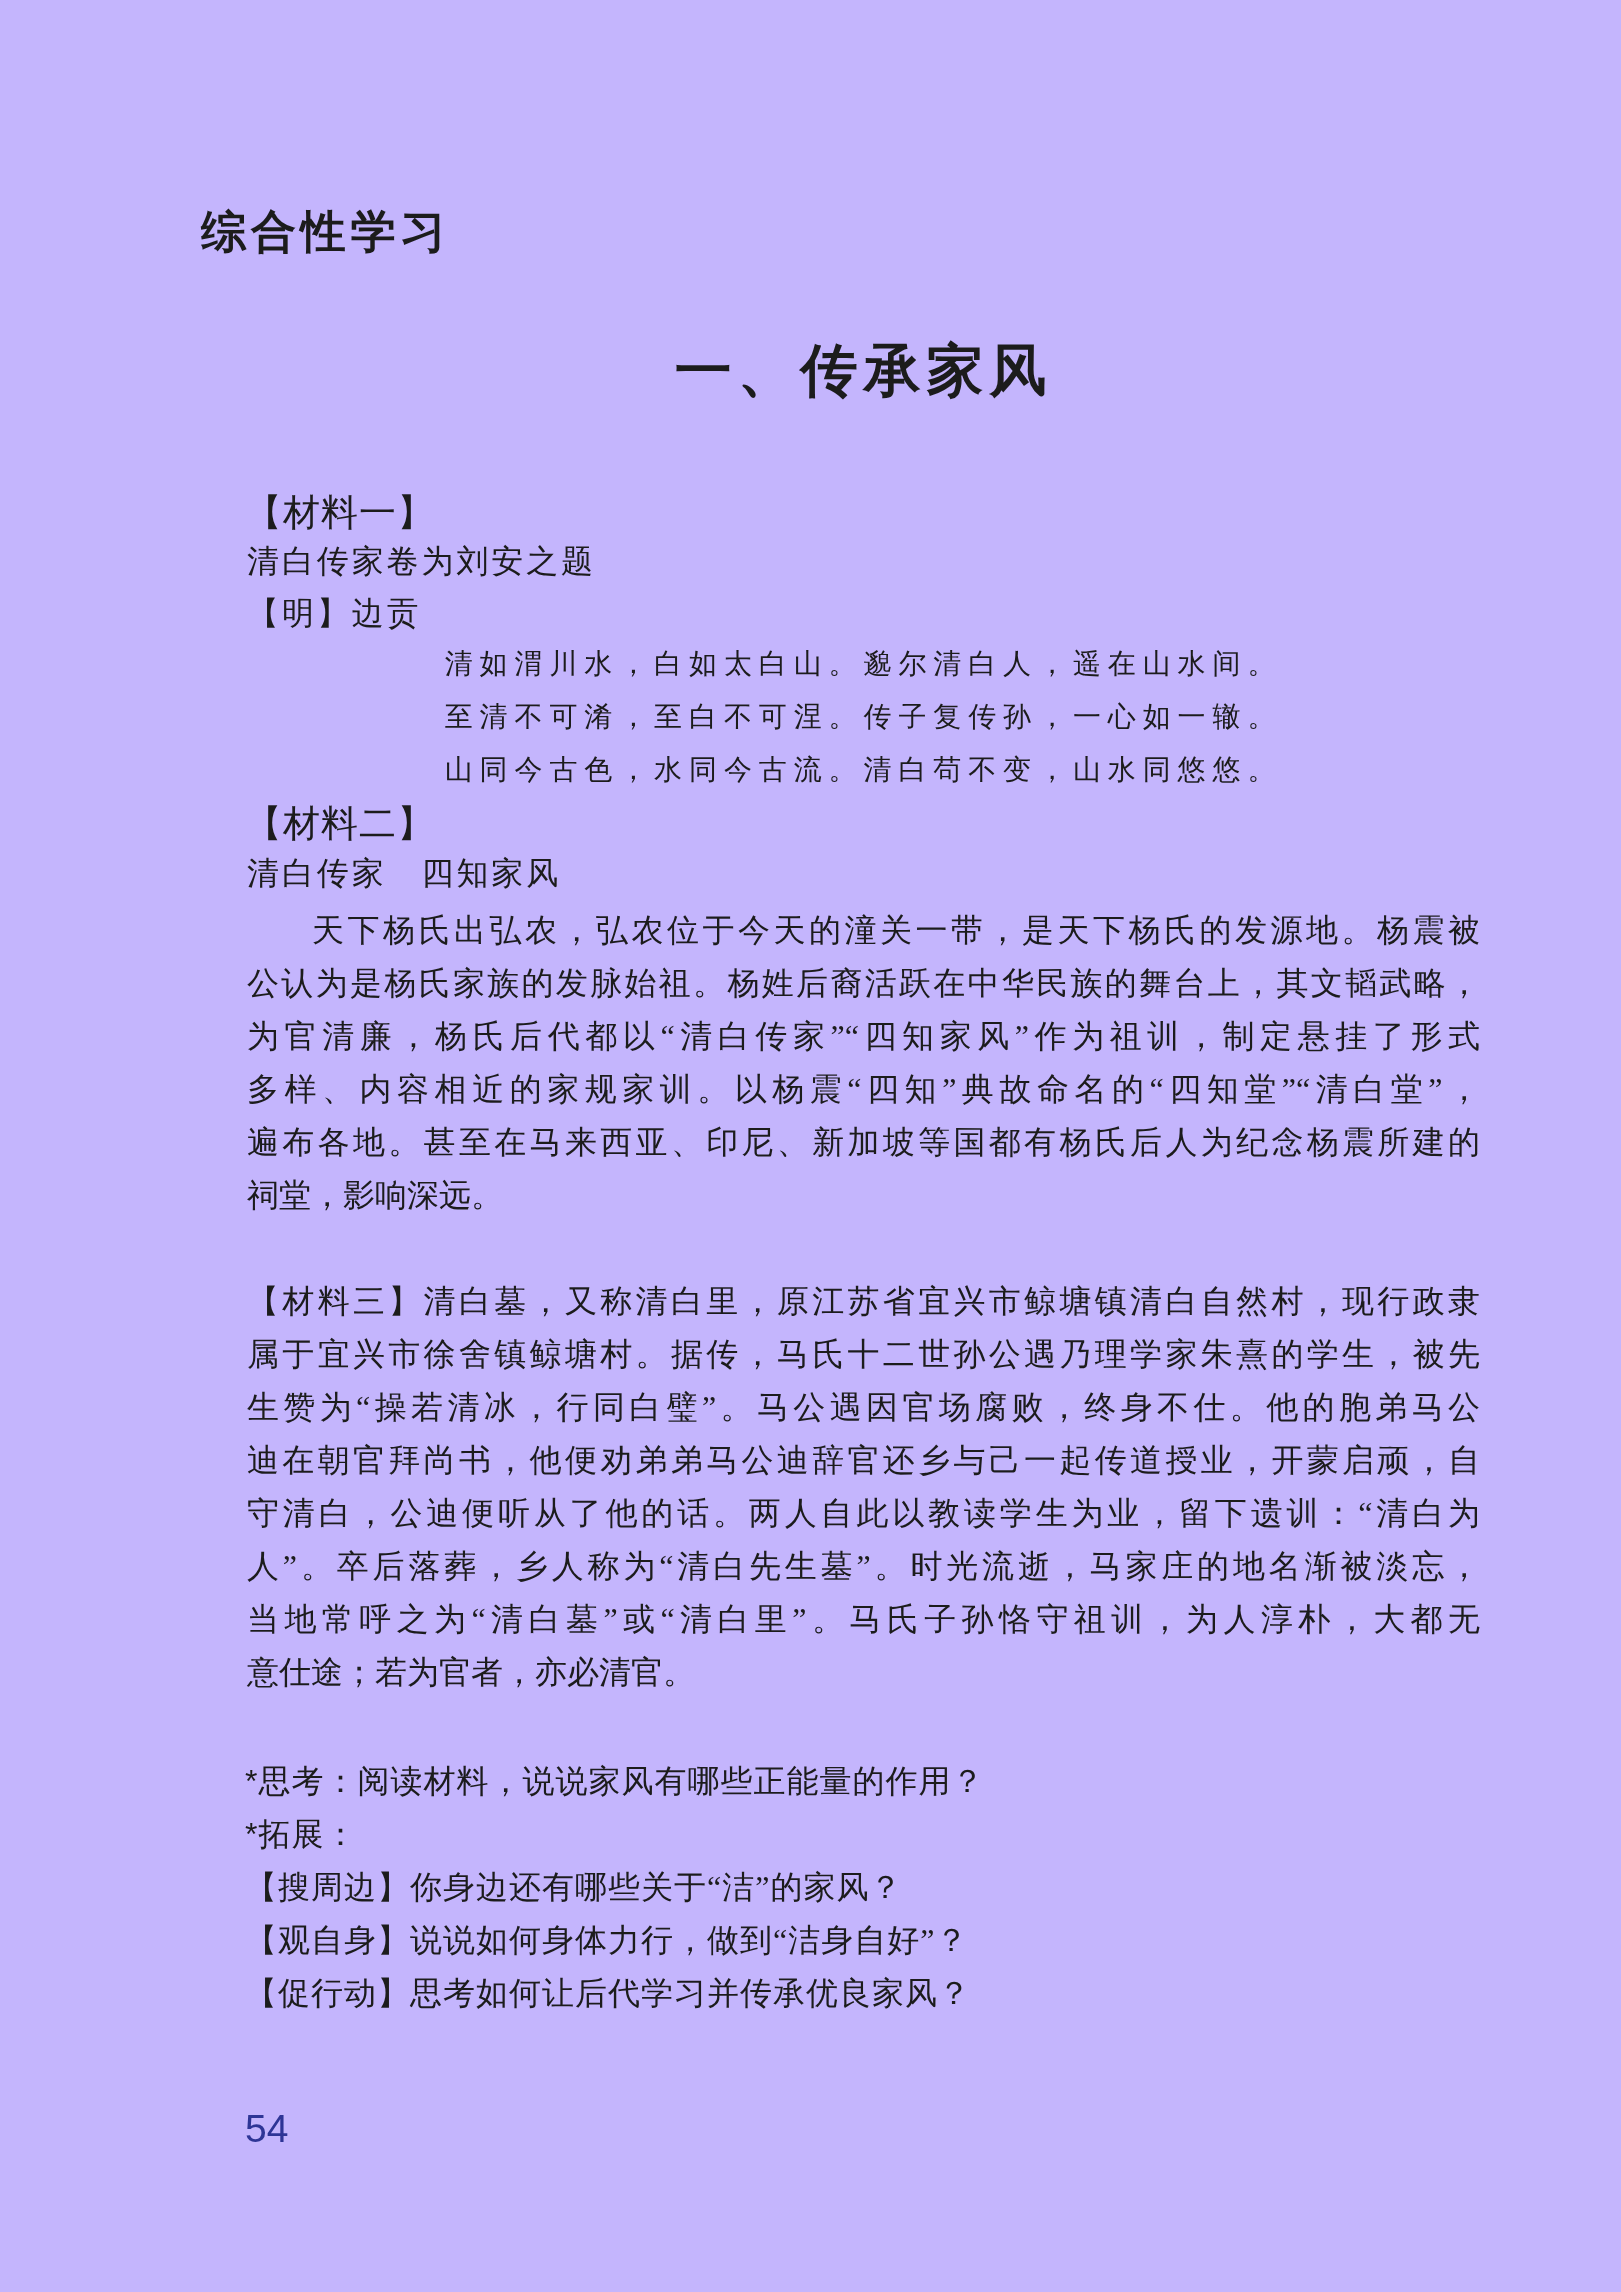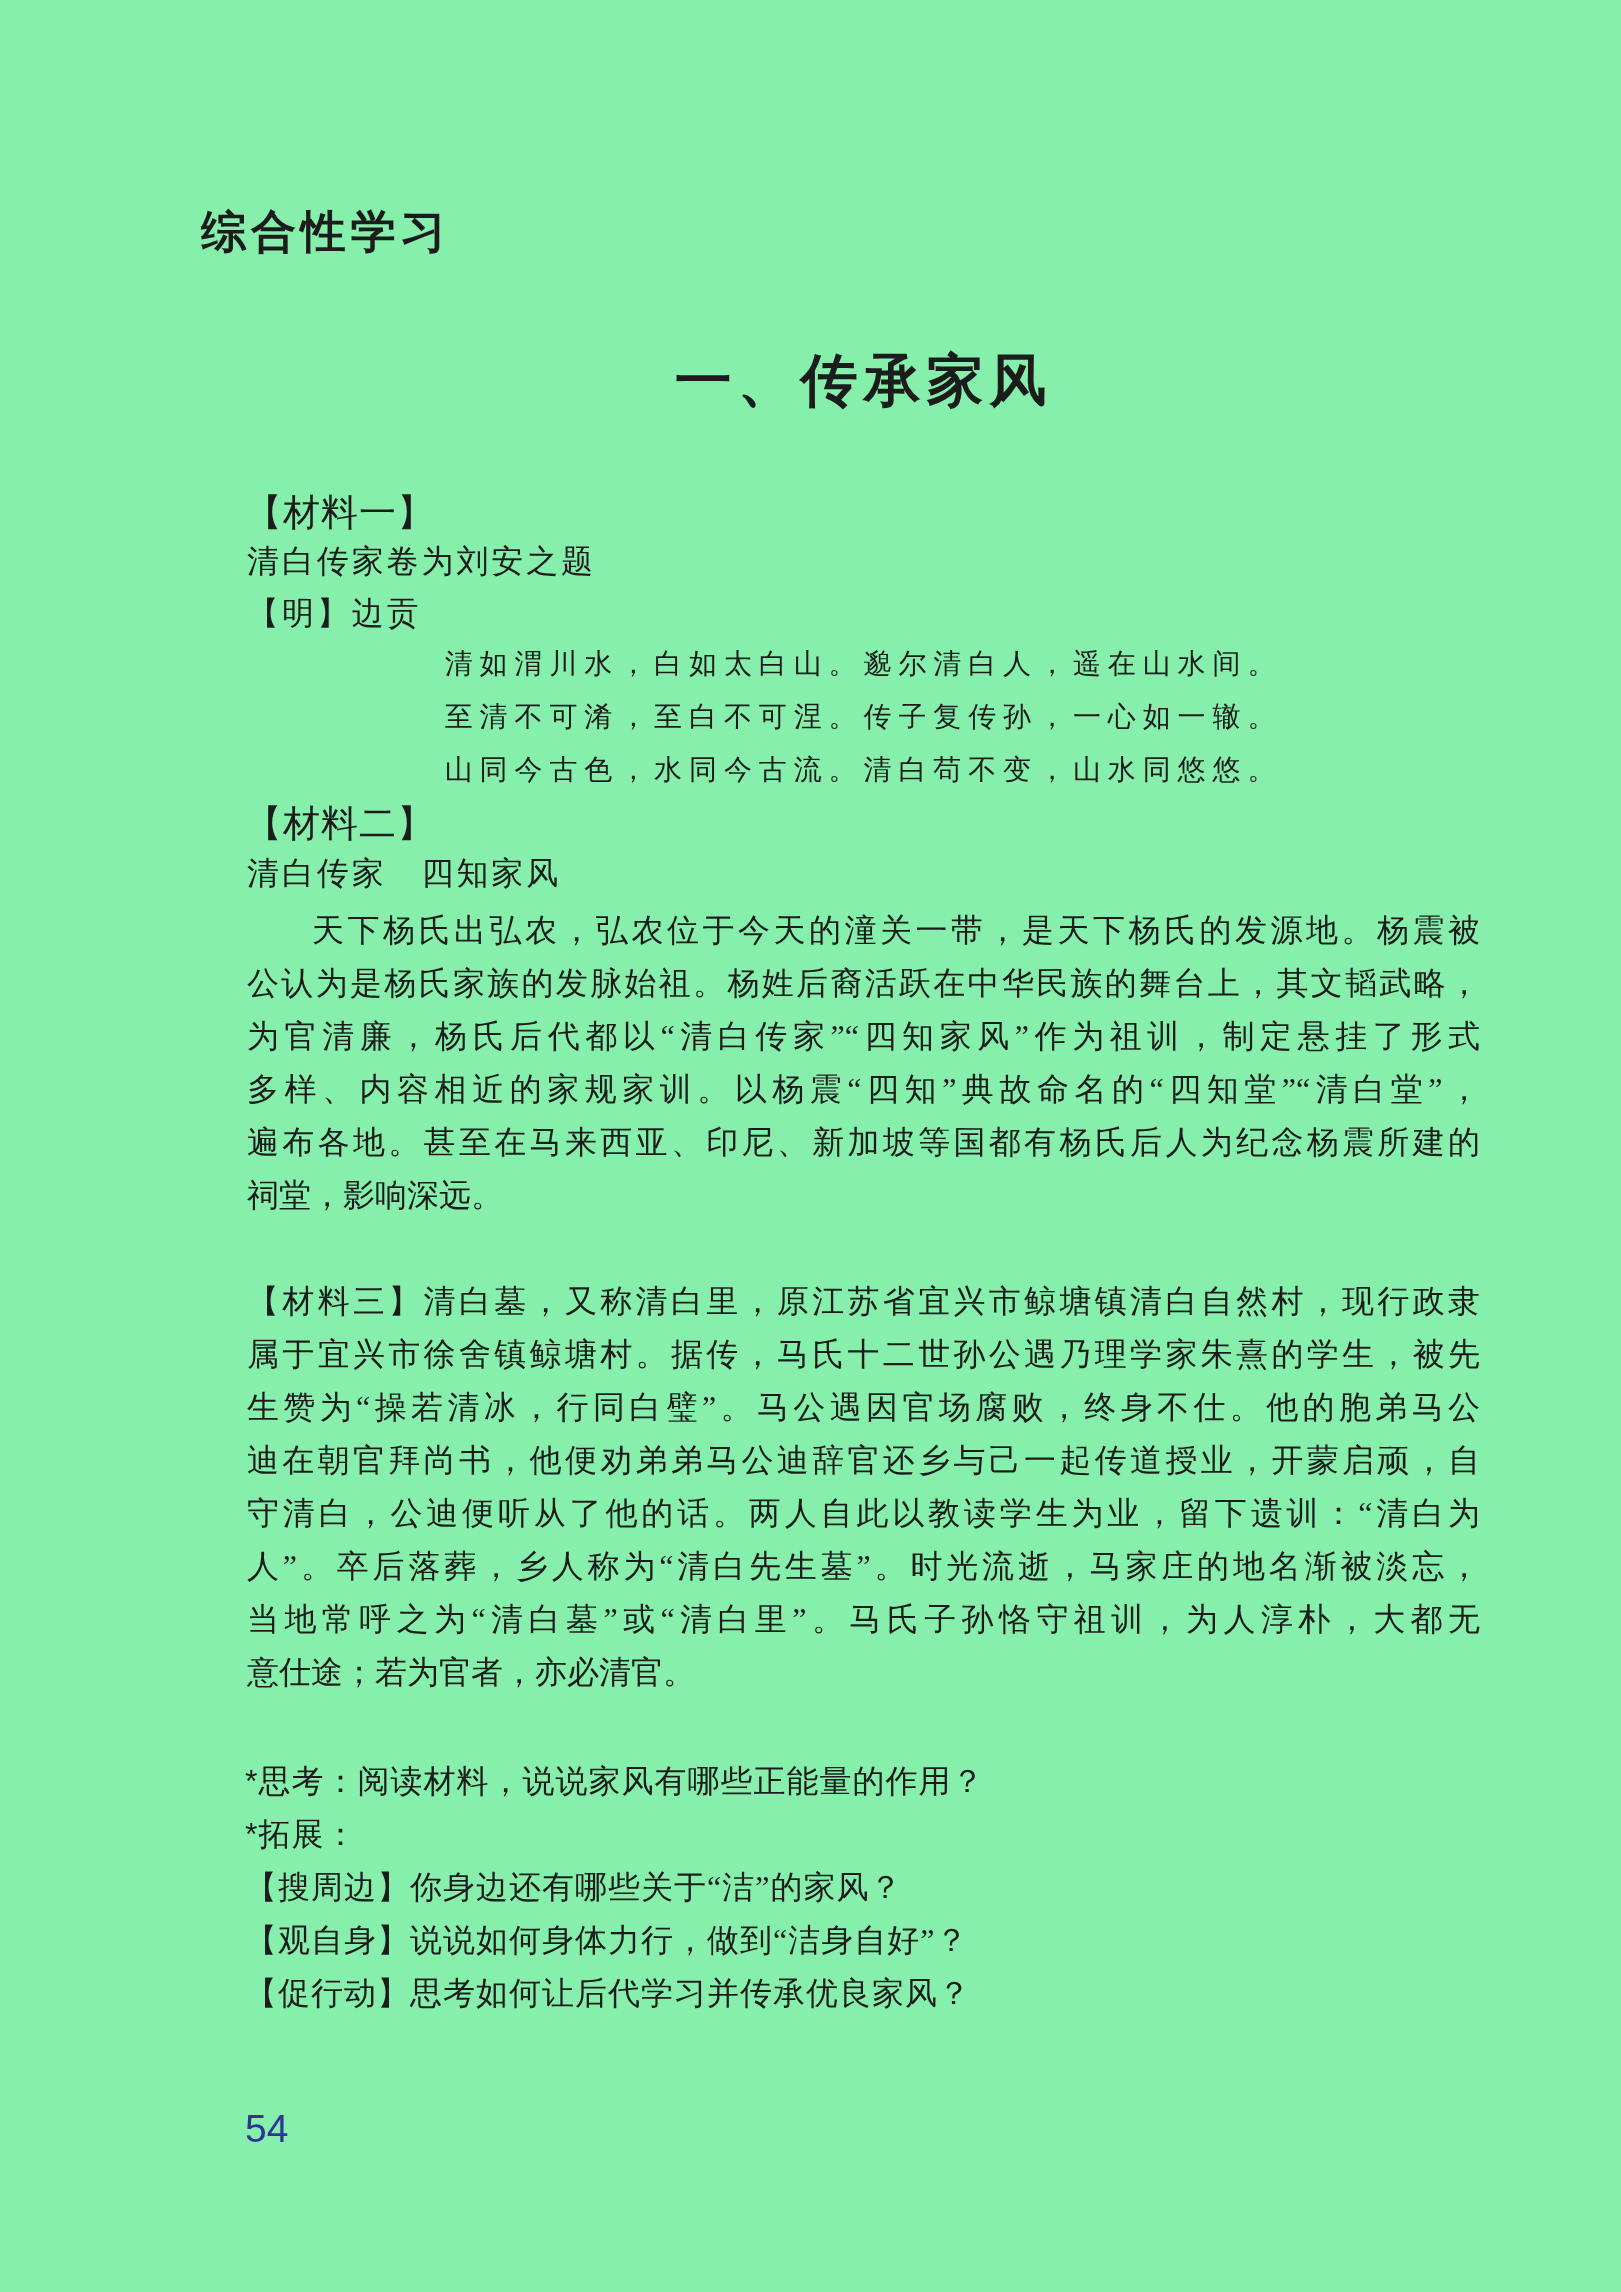--- a/index.html
+++ b/index.html
@@ -1,32 +1,32 @@
 <!DOCTYPE html>
 <html><head>
 <meta charset="utf-8">
 <style>
   html,body { margin:0; padding:0; background:#e8e8e8; }
   .page {
     position:relative;
     width:1621px; height:2293px;
     margin:0 auto;
-    background:#86efac;
+    background:#c4b5fd;
     font-family:"Liberation Serif", serif;
     color:#1c1c1c;
     overflow:hidden;
   }
 
   .header {
     position:absolute; left:201px; top:202px;
     font-family:"Liberation Sans", "DejaVu Sans", sans-serif;
     font-weight:bold; font-size:45px; letter-spacing:4.9px;
   }
   .title {
-    position:absolute; left:247px; width:1233px; top:343px;
+    position:absolute; left:247px; width:1233px; top:333px;
     margin:0; text-align:center;
     font-family:"Liberation Sans", "DejaVu Sans", sans-serif;
     font-weight:bold; font-size:57px; letter-spacing:5.9px;
   }
   .m-label {
     position:absolute; left:245px;
     font-size:37px; letter-spacing:1px;
   }
   .center-line {
     position:absolute; left:247px; width:1233px;

